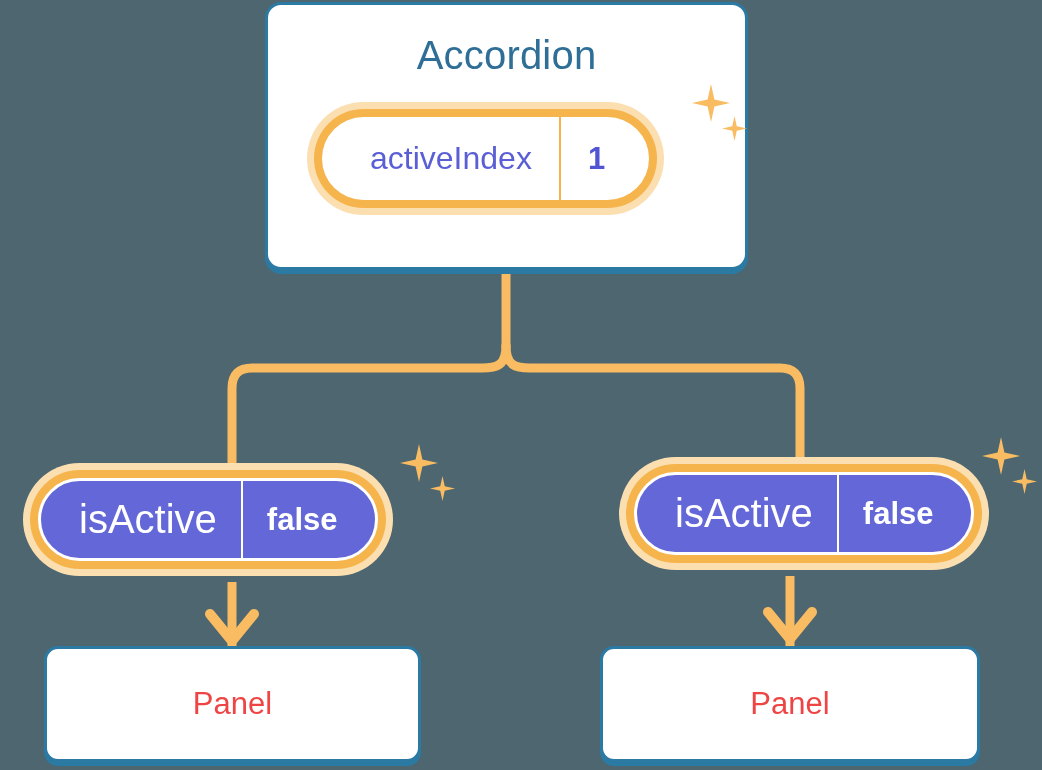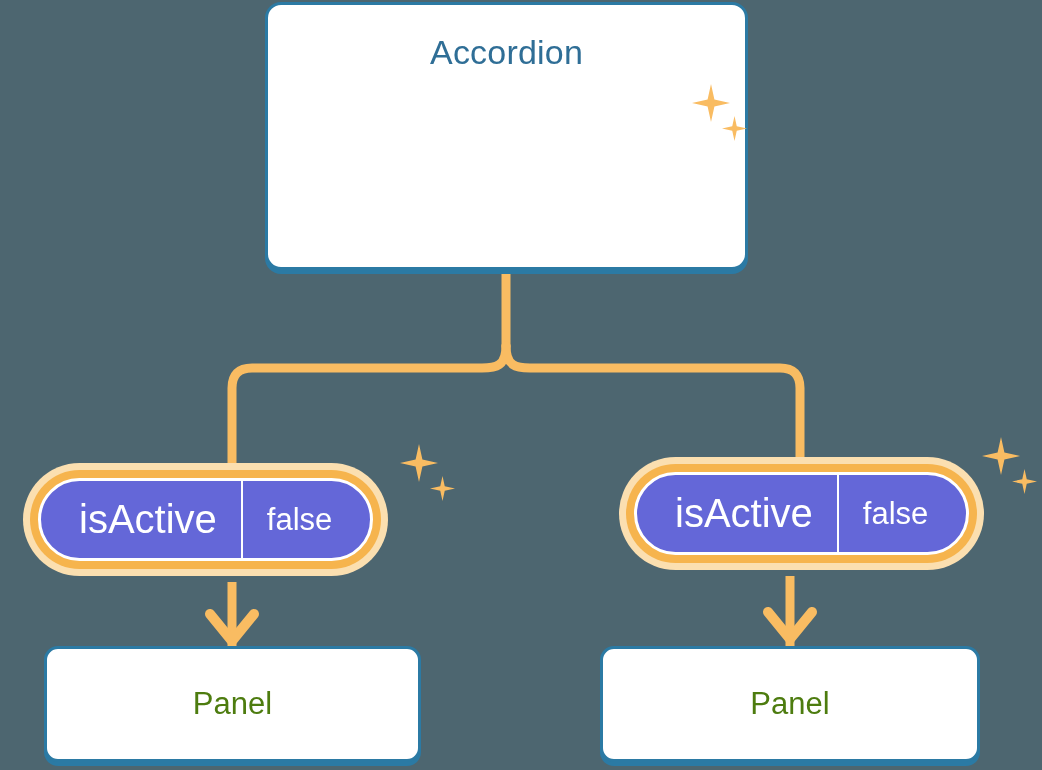--- a/index.html
+++ b/index.html
@@ -45,21 +45,21 @@
 
   #accordion-card {
     left: 265px;
     top: 2px;
     width: 483px;
     height: 268px;
   }
 
   .card-title {
     color: #2f6e96;
-    font-size: 34px;
+    font-size: 40px;
     letter-spacing: 0.2px;
     text-align: center;
     margin-top: 28px;
     font-weight: 400;
   }
 
   
   .panel-card {
     position: absolute;
     background: #ffffff;
@@ -69,21 +69,21 @@
     z-index: 3;
     display: flex;
     align-items: center;
     justify-content: center;
   }
 
   #panel-left  { left: 44px;  top: 646px; width: 377px; height: 116px; }
   #panel-right { left: 600px; top: 646px; width: 380px; height: 116px; }
 
   .panel-label {
-    color: #4d7c0f;
+    color: #ef4444;
     font-size: 31px;
     font-weight: 400;
   }
 
   
   .pill {
     position: absolute;
     display: flex;
     align-items: stretch;
     border-radius: 999px;
@@ -139,21 +139,21 @@
   .pill-purple .cell-key {
     padding: 0 24px 0 38px;
     color: #ffffff;
     font-size: 40px;
     border-right: 2px solid #ffffff;
   }
   .pill-purple .cell-val {
     padding: 0 38px 0 24px;
     color: #ffffff;
     font-size: 31px;
-    font-weight: normal;
+    font-weight: bold;
   }
 
   #pill-isactive-false { left: 38px;  top: 478px; }
   #pill-isactive-true  { left: 634px; top: 472px; }
 
   
   .sparkle-group {
     position: absolute;
     z-index: 5;
     pointer-events: none;
@@ -201,20 +201,26 @@
     <path d="M 210,614 L 232,641 L 254,614" fill="none" stroke="#f9bc62" stroke-width="10" stroke-linecap="round" stroke-linejoin="round"></path>
 
     <path d="M 790,576 L 790,646" fill="none" stroke="#f9bc62" stroke-width="9"></path>
     <path d="M 768,612 L 790,639 L 812,612" fill="none" stroke="#f9bc62" stroke-width="10" stroke-linecap="round" stroke-linejoin="round"></path>
   </svg>
 
   <div class="card" id="accordion-card">
     <div class="card-title">Accordion</div>
   </div>
 
+  <div class="pill" id="pill-activeindex">
+    <div class="pill-inner">
+      <div class="pill-cell cell-key">activeIndex</div>
+      <div class="pill-cell cell-val">1</div>
+    </div>
+  </div>
 
   <div class="sparkle-group" id="sparkle-accordion">
     <div class="sparkle big"></div>
     <div class="sparkle small"></div>
   </div>
 
   <div class="pill pill-purple" id="pill-isactive-false">
     <div class="pill-inner">
       <div class="pill-cell cell-key">isActive</div>
       <div class="pill-cell cell-val">false</div>

